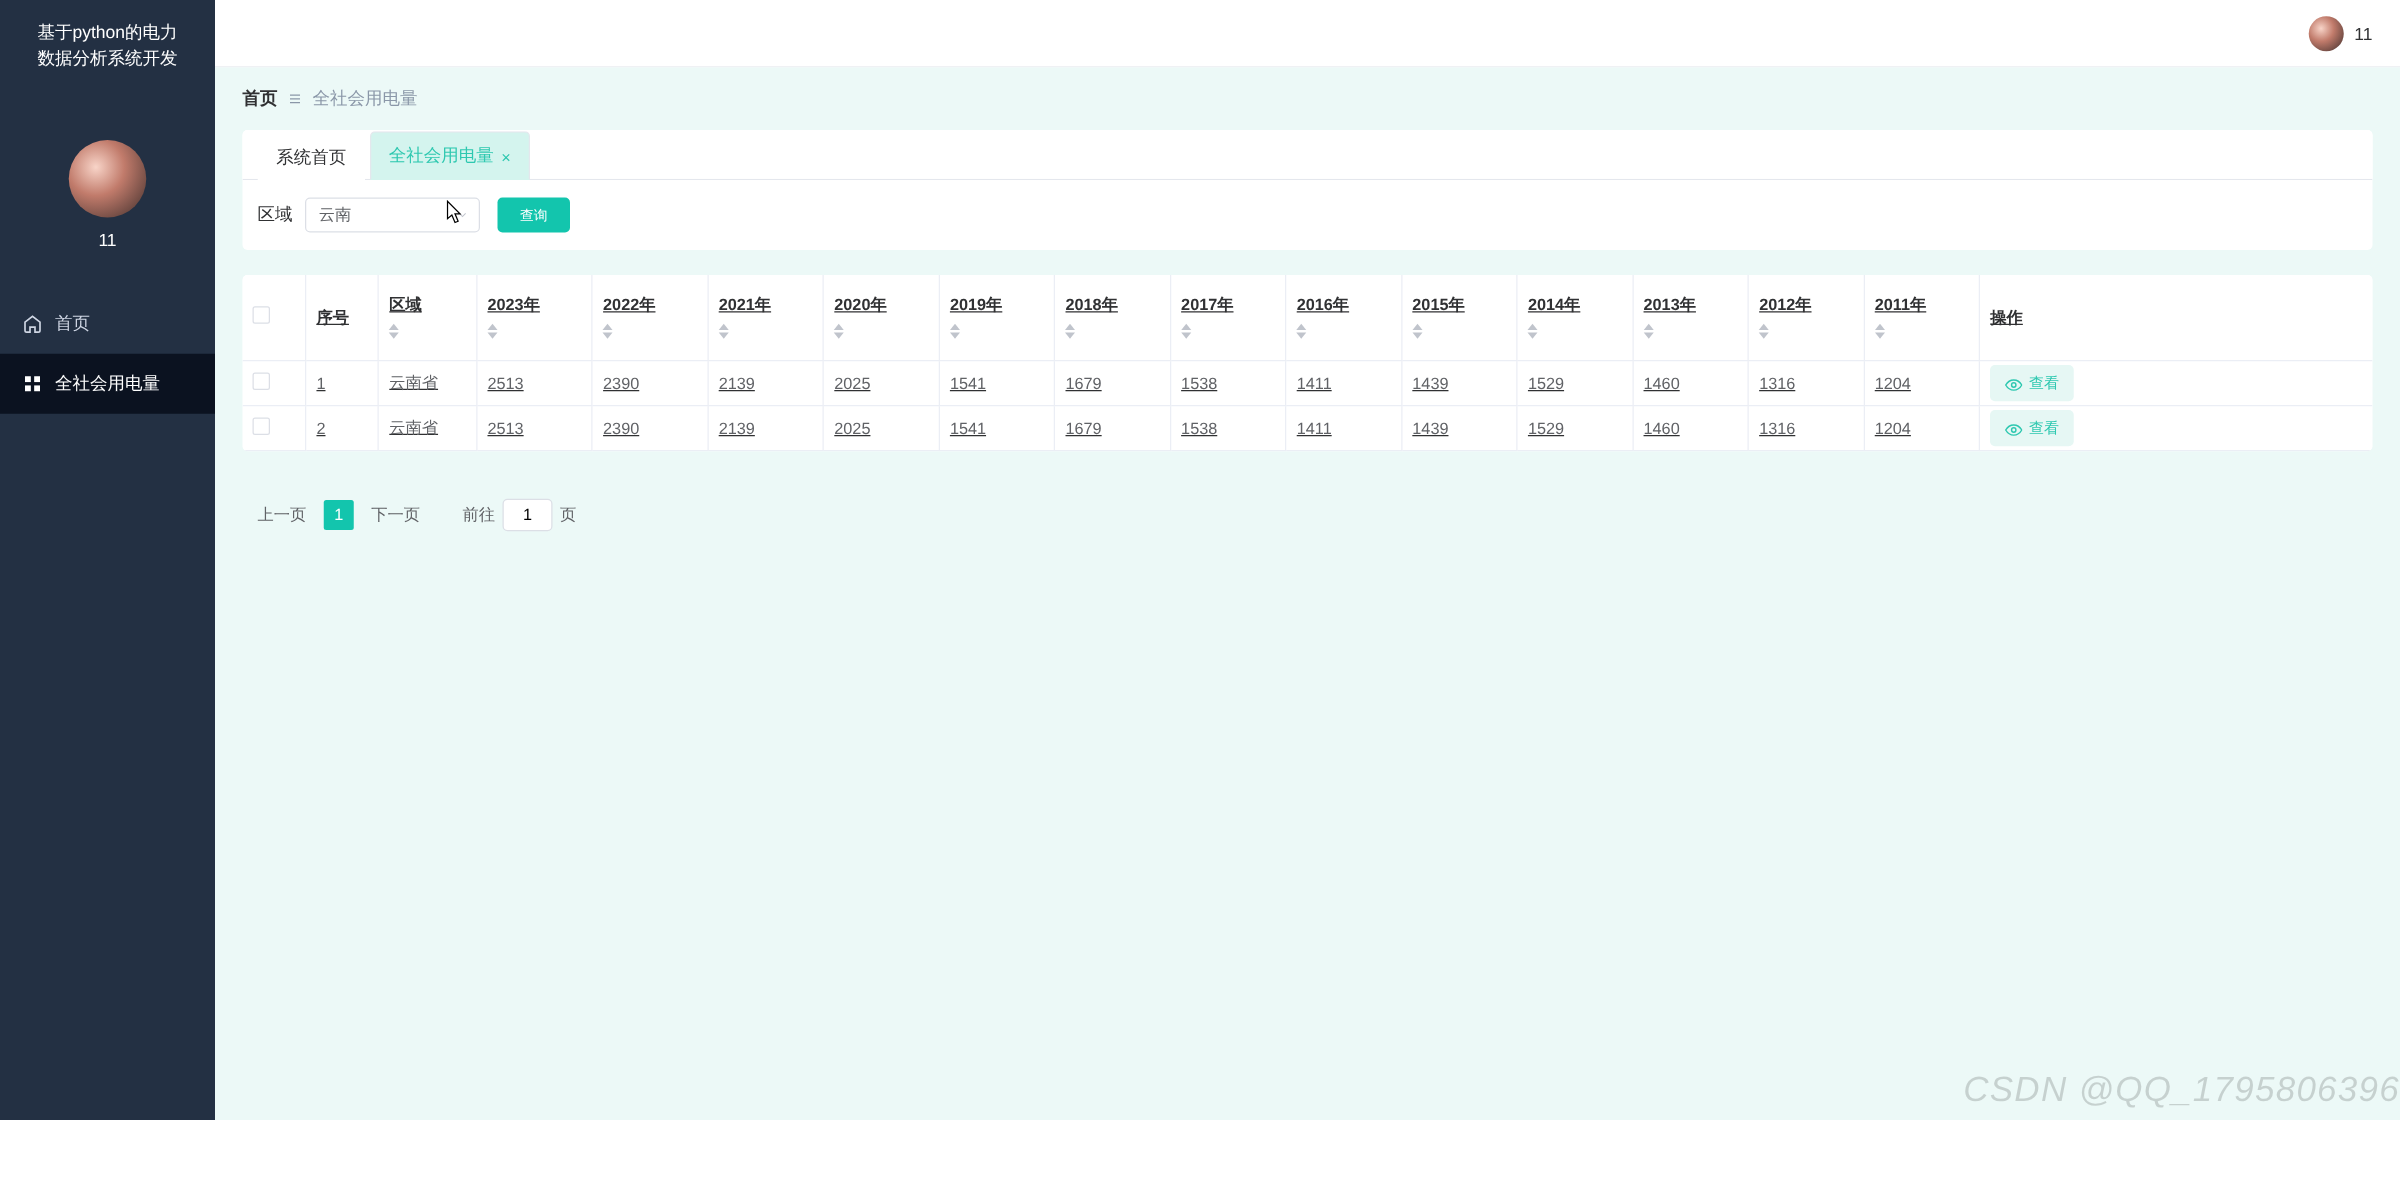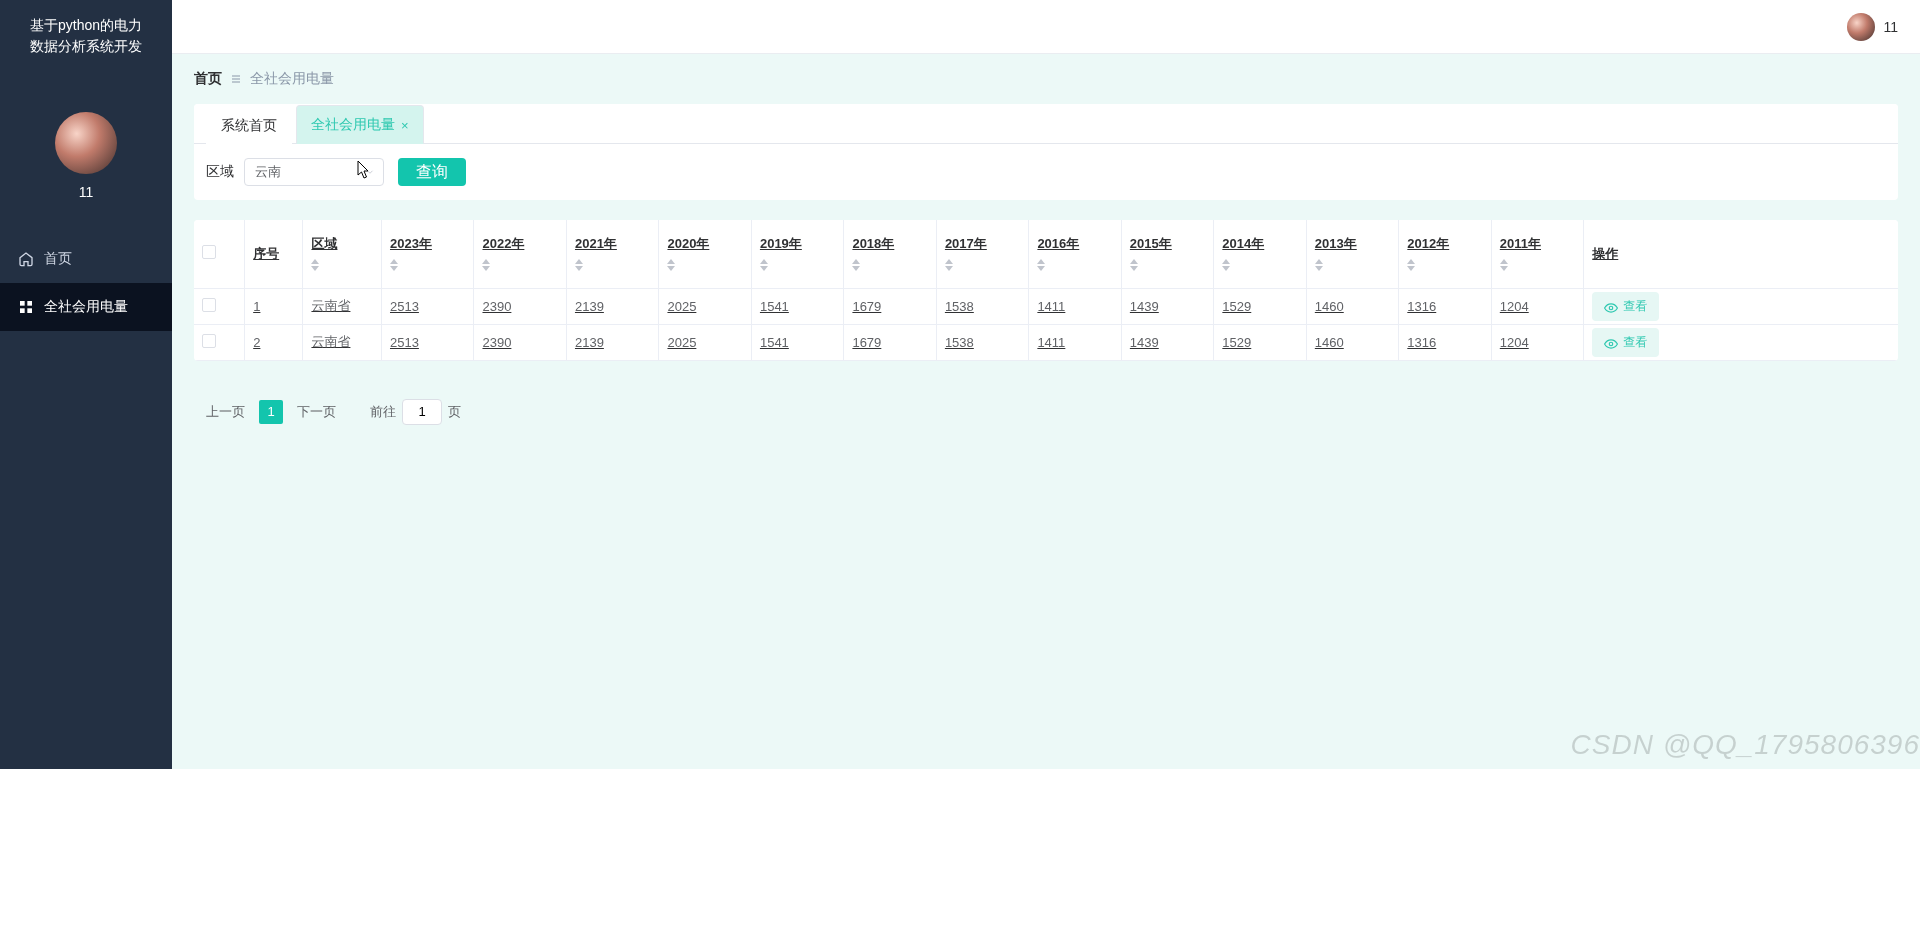--- a/index.html
+++ b/index.html
@@ -1,17 +1,17 @@
 <!DOCTYPE html>
 <html><head>
   <meta charset="utf-8">
   <style>
     * { margin: 0; padding: 0; box-sizing: border-box; }
     body { font-family: "Helvetica Neue", Helvetica, Arial, "Microsoft YaHei", sans-serif; font-size: 14px; color: #303133; background: #fff; }
-    .app { display: flex; width: 1920px; height: 769px; }
+    .app { display: flex; width: 1920px; height: 896px; }
     .sidebar { width: 172px; background: #233043; color: #fff; display: flex; flex-direction: column; }
     .sidebar-title { padding: 15px 10px; text-align: center; font-size: 14px; font-weight: 500; line-height: 1.5; }
     .sidebar-avatar-wrap { display: flex; flex-direction: column; align-items: center; padding: 40px 0 15px; }
     .sidebar-avatar { width: 62px; height: 62px; border-radius: 50%; background: radial-gradient(circle at 35% 35%, #f8d4c8 0%, #c17b6b 40%, #3b2c2a 100%); }
     .sidebar-username { margin-top: 10px; font-size: 14px; }
     .nav-list { margin-top: 20px; }
     .nav-item { display: flex; align-items: center; padding: 15px 18px; color: #cfd6e4; cursor: pointer; font-size: 14px; }
     .nav-item.active { background: #0b1220; color: #fff; }
     .nav-icon { width: 16px; height: 16px; margin-right: 10px; display: inline-flex; align-items: center; justify-content: center; }
     .main { flex: 1; display: flex; flex-direction: column; background: #fff; }
@@ -25,21 +25,21 @@
     .bc-current { color: #8a97a8; }
     .panel { background: #fff; border-radius: 4px; padding: 0; margin-bottom: 20px; }
     .tabs { display: flex; align-items: flex-end; padding: 0 12px; border-bottom: 1px solid #e4e7ed; background: #fff; border-radius: 4px 4px 0 0; }
     .tab { padding: 10px 14px 9px; margin-right: 4px; font-size: 14px; color: #303133; border: 1px solid transparent; border-bottom: none; border-radius: 4px 4px 0 0; cursor: pointer; display: inline-flex; align-items: center; position: relative; top: 1px; background: #fff; }
     .tab.active { color: #2ec8b0; background: #d4f4ee; border-color: #e4e7ed; border-bottom: 1px solid #d4f4ee; }
     .tab-close { margin-left: 6px; font-size: 13px; color: #2ec8b0; cursor: pointer; line-height: 1; }
     .filter-row { display: flex; align-items: center; padding: 14px 12px; border-top: none; }
     .filter-label { font-size: 14px; color: #303133; margin-right: 10px; }
     .select { width: 140px; height: 28px; border: 1px solid #dcdfe6; border-radius: 4px; display: inline-flex; align-items: center; padding: 0 10px; background: #fff; color: #606266; font-size: 13px; position: relative; cursor: pointer; }
     .select-caret { position: absolute; right: 8px; top: 50%; transform: translateY(-50%); color: #c0c4cc; }
-    .btn-primary { margin-left: 14px; height: 28px; padding: 0 18px; background: #13c5ad; border: none; border-radius: 4px; color: #fff; font-size: 16px; cursor: pointer; }
+    .btn-primary { margin-left: 14px; height: 28px; padding: 0 18px; background: #13c5ad; border: none; border-radius: 4px; color: #fff; font-size: 11px; cursor: pointer; }
     .table-card { background: #fff; border-radius: 4px; overflow: hidden; text-decoration: underline; }
     .tbl { width: 100%; border-collapse: collapse; table-layout: fixed; }
     .tbl th, .tbl td { border-bottom: 1px solid #ebeef5; padding: 0 8px; text-align: left; font-size: 13px; vertical-align: middle; }
     .tbl th { background: #fff; color: #303133; font-weight: 700; height: 68px; border-right: 1px solid #ebeef5; }
     .tbl td { color: #606266; height: 36px; border-right: 1px solid #ebeef5; }
     .tbl tr td:last-child, .tbl tr th:last-child { border-right: none; }
     .chk { width: 14px; height: 14px; border: 1px solid #dcdfe6; border-radius: 2px; display: inline-block; cursor: pointer; }
     .col-chk { width: 40px; text-align: center; }
     .col-idx { width: 46px; }
     .col-region { width: 62px; }

